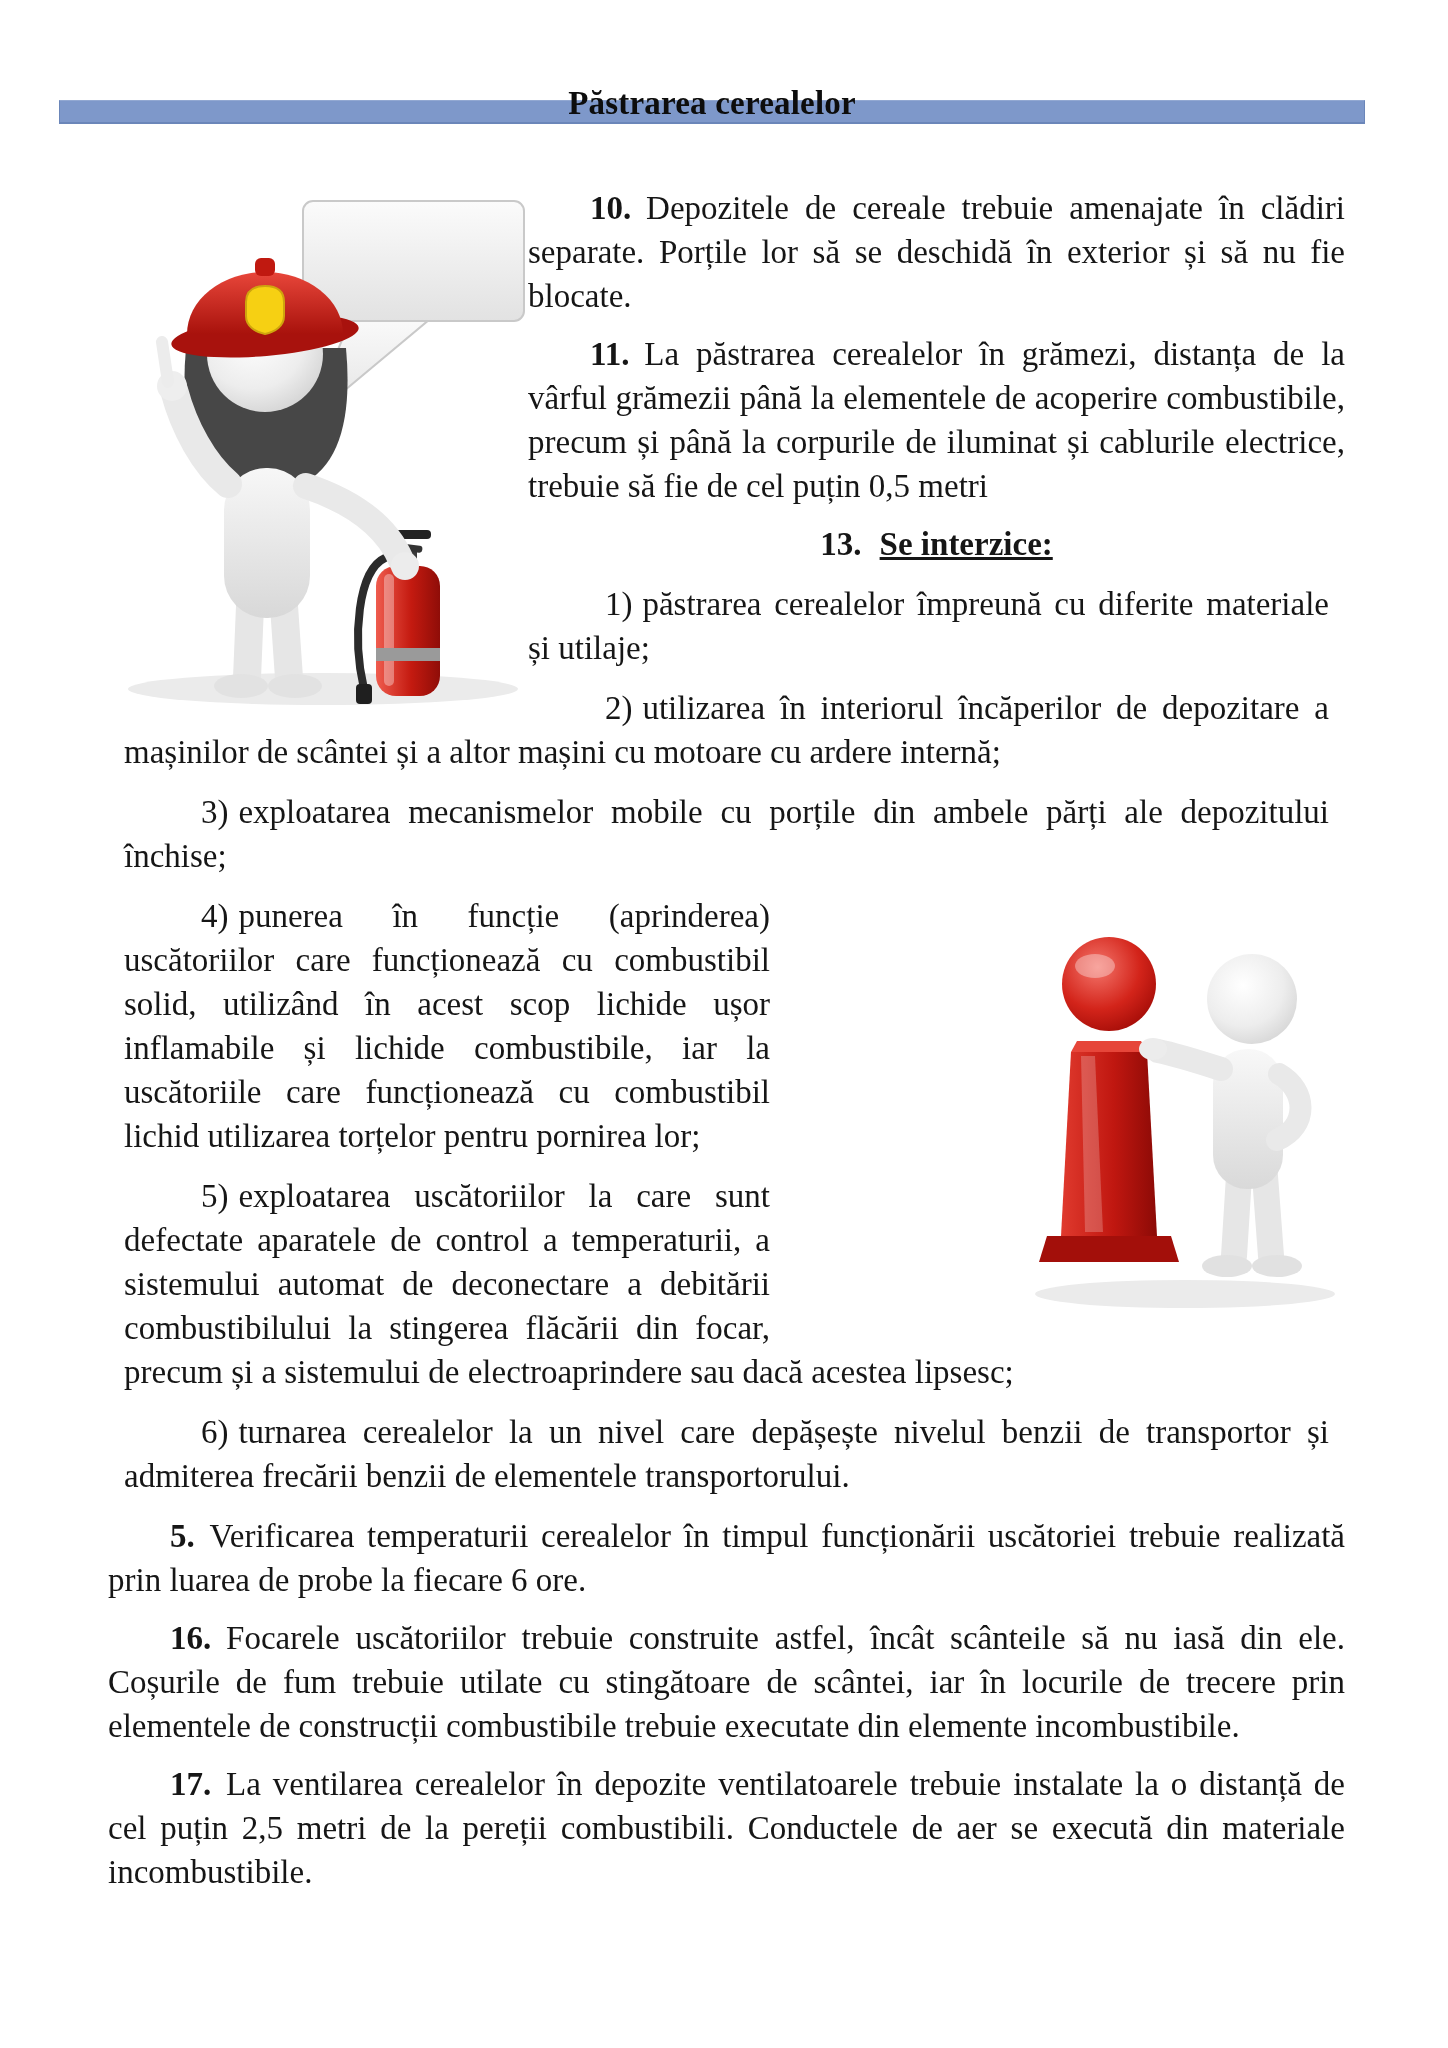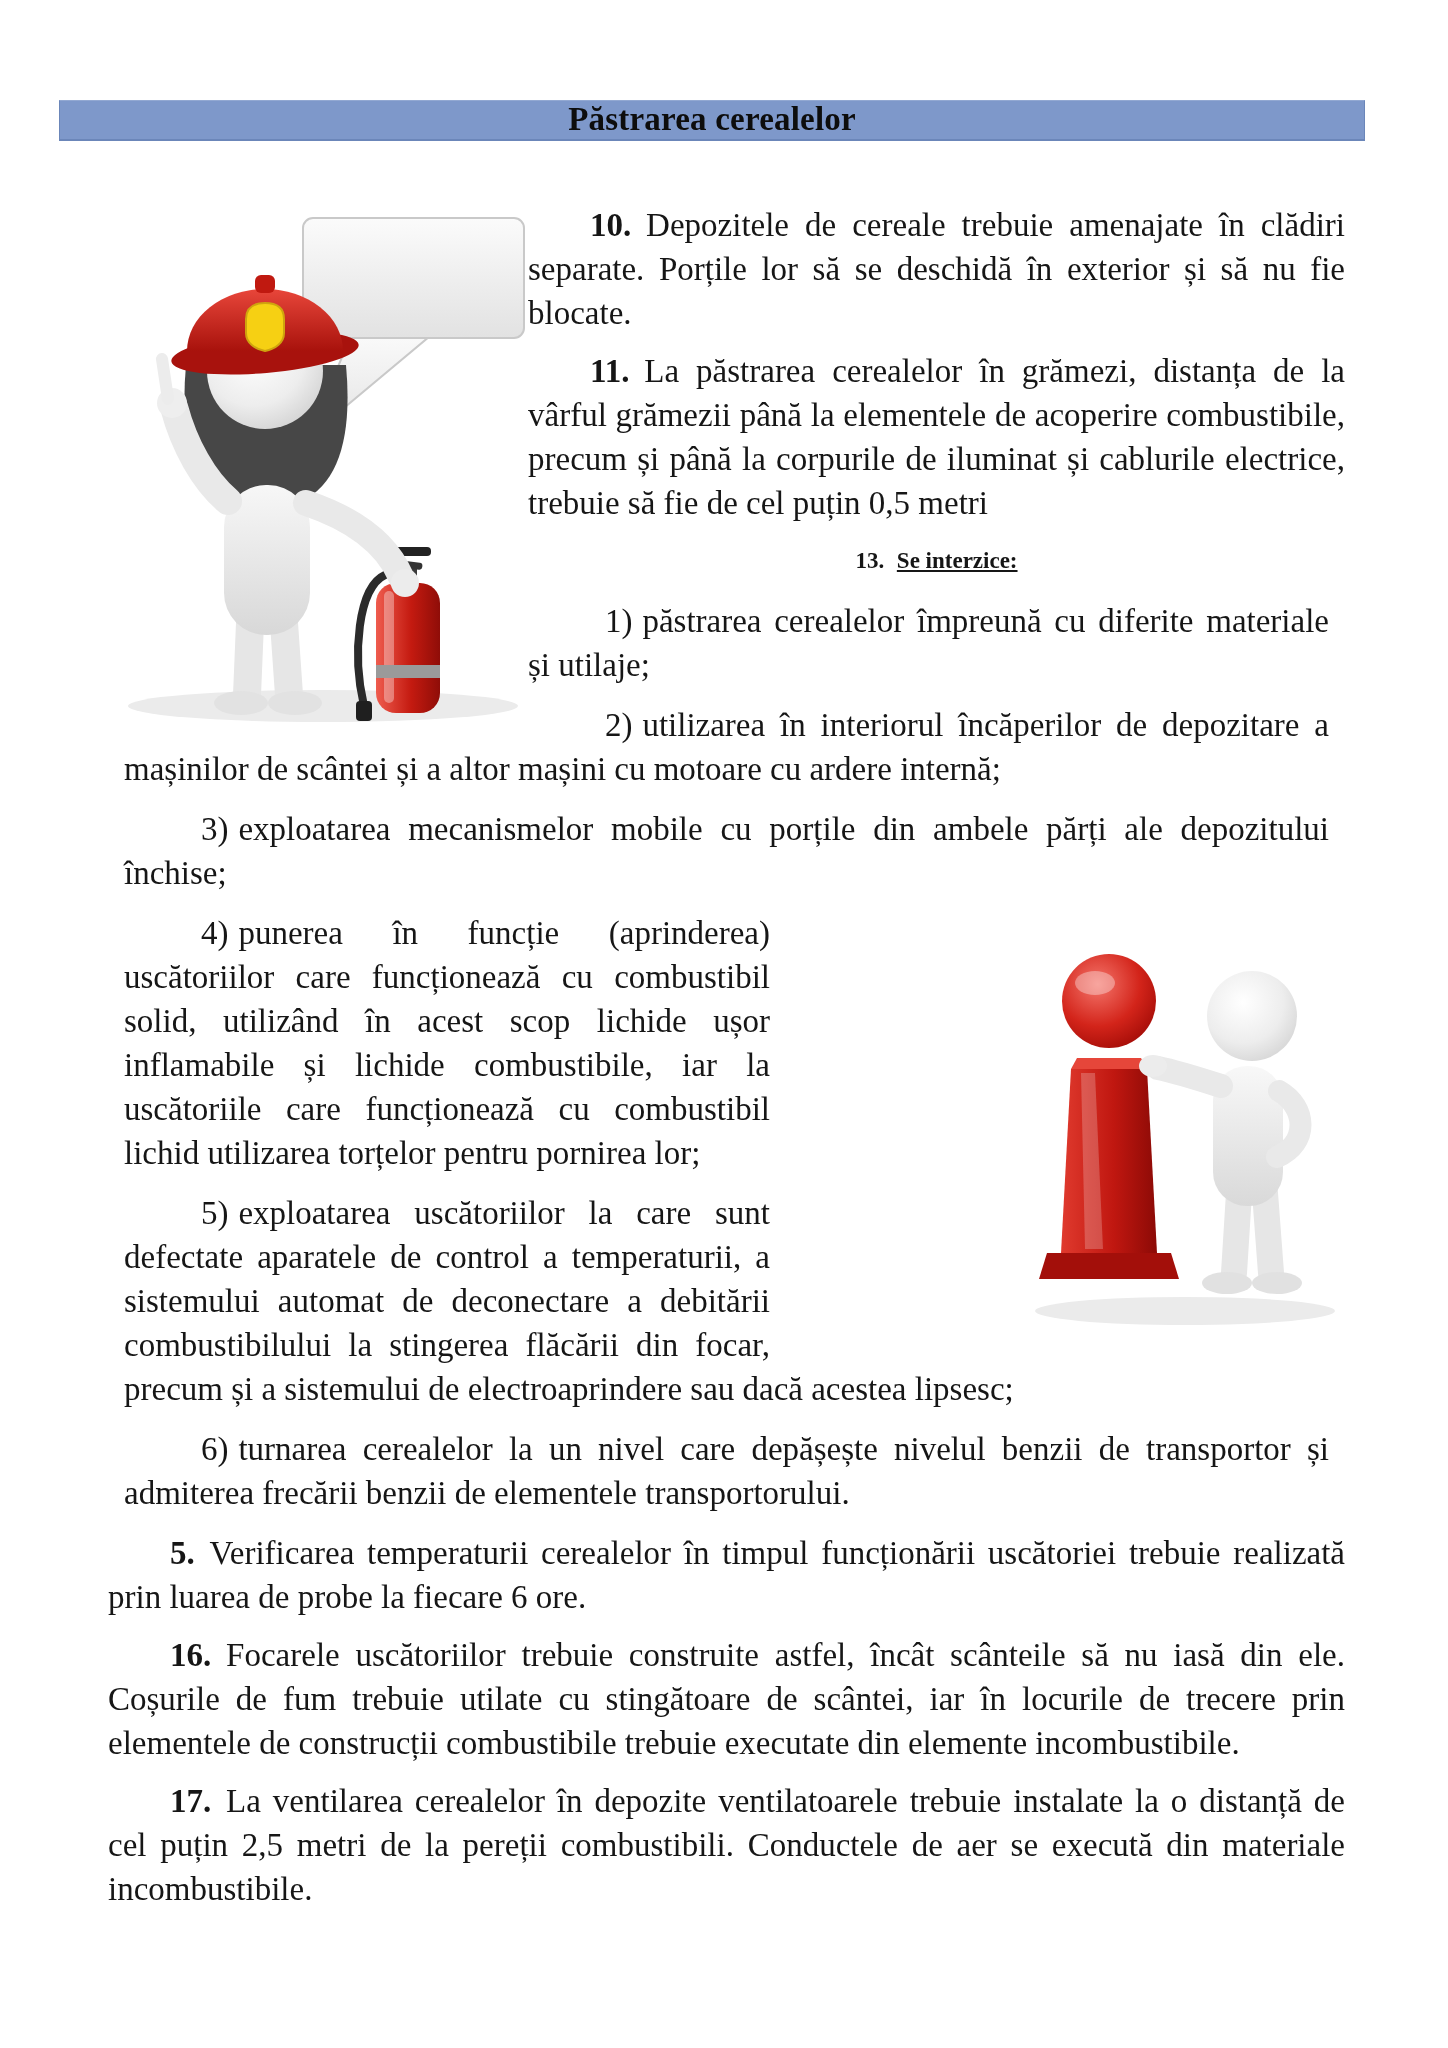--- a/index.html
+++ b/index.html
@@ -5,45 +5,45 @@
   html,body{margin:0;padding:0;background:#ffffff;}
   body{
     width:1448px;height:2048px;
     font-family:"Liberation Serif","DejaVu Serif",serif;
     color:#161616;
     position:relative;overflow:hidden;
   }
   .page{width:1448px;height:2048px;position:relative;}
   .title-bar{
     margin:100px 83px 0 59px;
-    height:41px;
+    height:24px;
     background:#7e98ca;
     border-top:1px solid #92a8d2;
     border-bottom:2px solid #6b86b9;
     border-left:1px solid #6b86b9;
     border-right:1px solid #6b86b9;
-    display:flex;align-items:flex-start;justify-content:center;
+    display:flex;align-items:flex-end;justify-content:center;
     box-sizing:border-box;
   }
   .title-bar .title{
     font-weight:bold;font-size:33px;color:#0d0d0d;letter-spacing:0.2px;
   }
   .content{
     margin:0 103px 0 108px;
     padding-top:62px;
     font-size:33px;line-height:44px;
     text-align:justify;
   }
   p.para{margin:0 0 14px 0;text-indent:62px;}
   p.item{margin:16px;text-indent:77px;}
   .num{font-weight:bold;padding-right:0.45em;}
   .marker{padding-right:0.30em;}
   .h13{
     margin:0;text-align:center;text-indent:0;
-    font-weight:bold;font-size:23px;line-height:44px;
+    font-weight:bold;font-size:33px;line-height:44px;
   }
   .h13 .h13-num{padding-right:0.55em;}
   .h13 .h13-label{text-decoration:underline;}
   .fig-fireman{
     float:left;width:420px;height:520px;margin:0 0 4px 0;
   }
   .fig-info{
     float:right;width:575px;height:440px;margin:0;
     display:flex;justify-content:flex-end;align-items:flex-start;
   }

